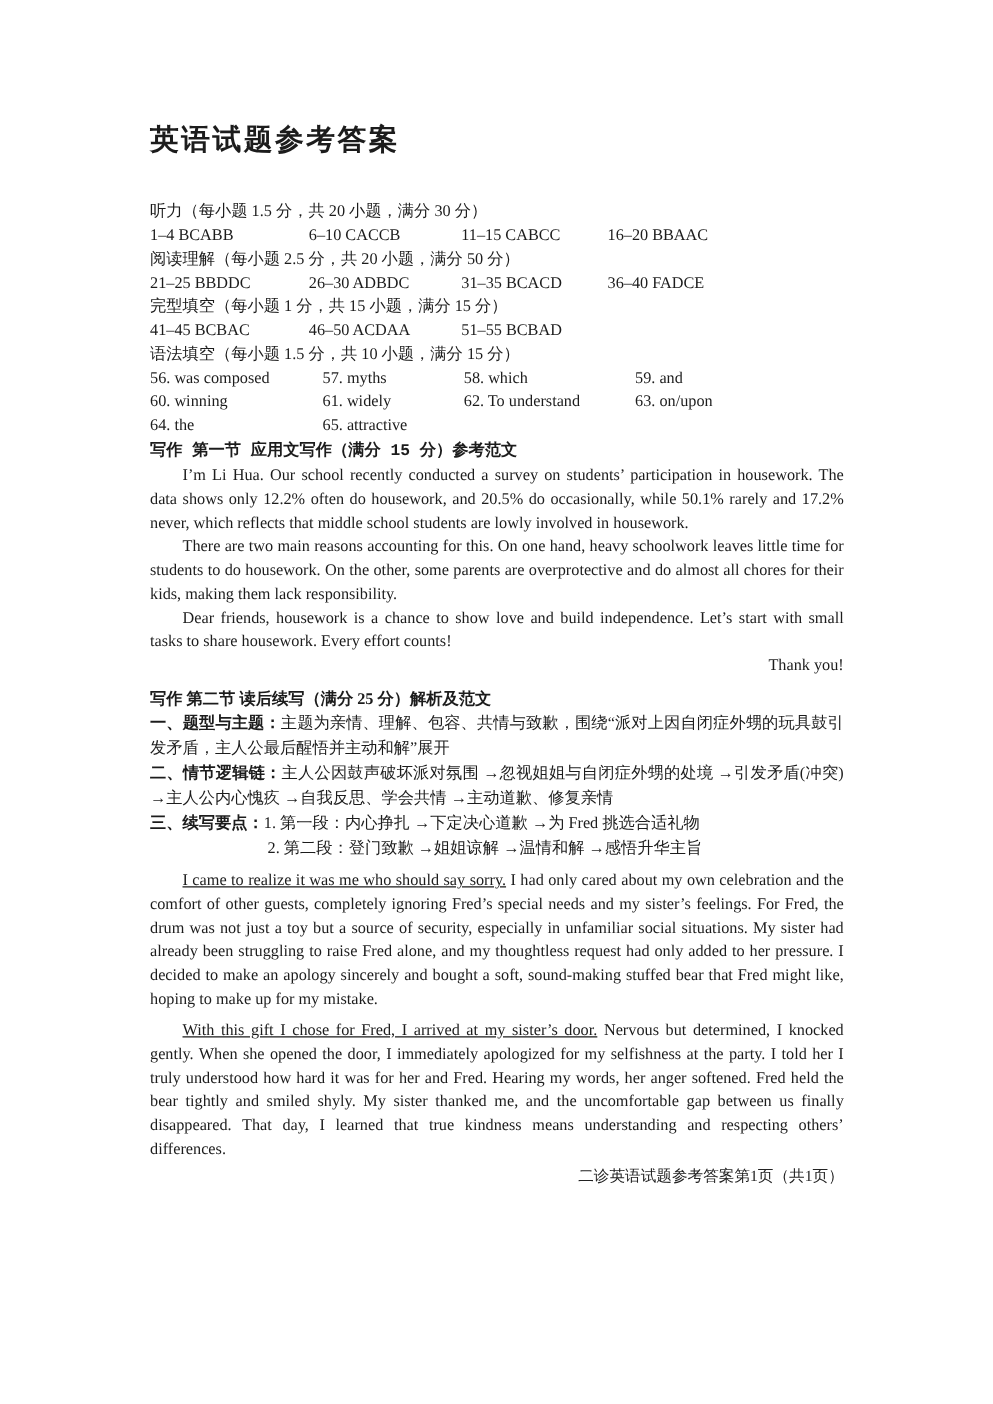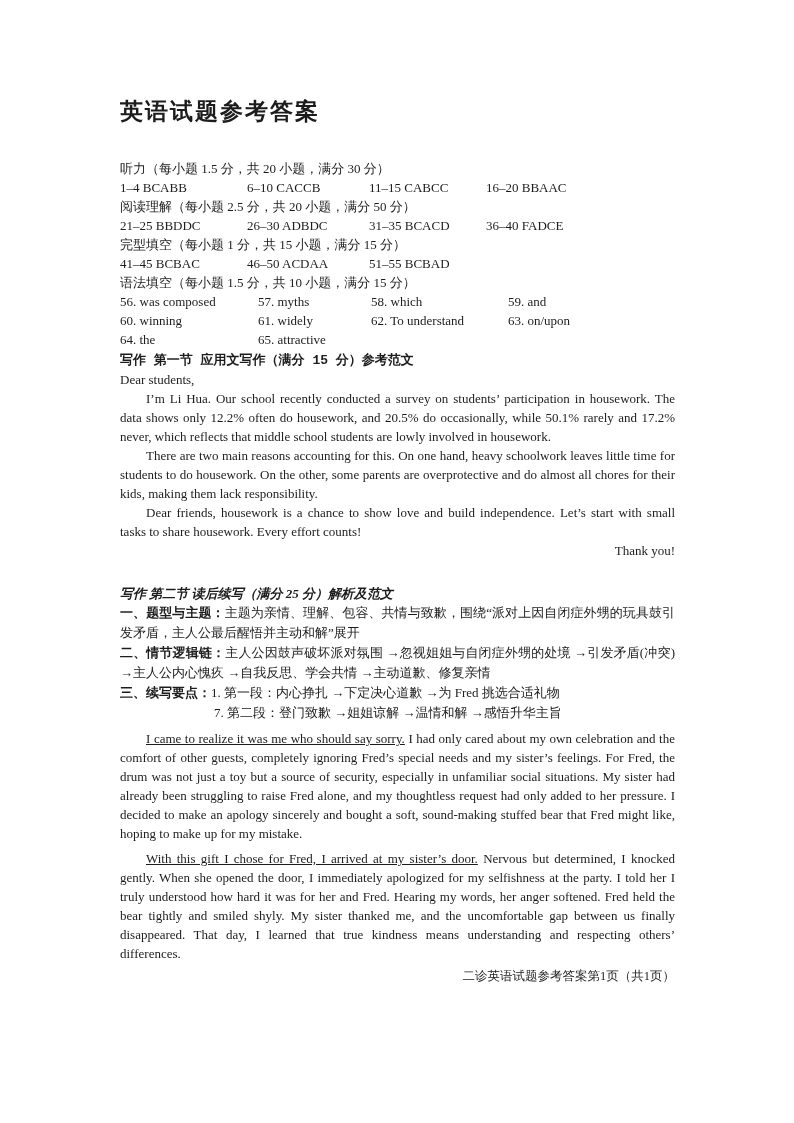--- a/index.html
+++ b/index.html
@@ -17,21 +17,21 @@
   .bold    { font-weight:bold; }
   .ans-grid  { display:grid; grid-template-columns:127px 122px 117px 1fr; }
   .gram-grid { display:grid; grid-template-columns:138px 113px 137px 1fr; }
   .para { text-align:justify; text-indent:2em; line-height:19px; }
   .closing { text-align:right; line-height:19px; }
   .analysis { text-align:justify; line-height:20px; }
   .analysis.indent { margin-left:94px; }
   .cont { margin-top:6px; }
   .underline { text-decoration:underline; }
   .footer { text-align:right; font-size:12.5px; margin-top:4px; color:#222; }
-  .w2-heading { margin-top:24px;font-style:italic; }
+  .w2-heading { margin-top:8px; }
   .w1-heading { margin-top:2px;font-family:Liberation Mono, monospace; }
 </style>
 </head>
 <body>
 
 <div class="page">
 
   <div class="subtitle">英语试题参考答案</div>
 
   <div class="body">
@@ -74,39 +74,38 @@
       <span>63. on/upon</span>
     </div>
     <div class="gram-grid">
       <span>64. the</span>
       <span>65. attractive</span>
       <span></span>
       <span></span>
     </div>
 
     <div class="heading bold w1-heading">写作 第一节 应用文写作（满分 15 分）参考范文</div>
-    <div>Dear students,</div>
     <p class="para">I’m Li Hua. Our school recently conducted a survey on students’ participation in housework. The data shows only 12.2% often do housework, and 20.5% do occasionally, while 50.1% rarely and 17.2% never, which reflects that middle school students are lowly involved in housework.</p>
     <p class="para">There are two main reasons accounting for this. On one hand, heavy schoolwork leaves little time for students to do housework. On the other, some parents are overprotective and do almost all chores for their kids, making them lack responsibility.</p>
     <p class="para">Dear friends, housework is a chance to show love and build independence. Let’s start with small tasks to share housework. Every effort counts!</p>
     <div class="closing">Thank you!</div>
 
     <div class="heading bold w2-heading">写作 第二节 读后续写（满分 25 分）解析及范文</div>
 
     <p class="analysis">
       <span class="bold">一、题型与主题：</span><span>主题为亲情、理解、包容、共情与致歉，围绕“派对上因自闭症外甥的玩具鼓引发矛盾，主人公最后醒悟并主动和解”展开</span>
     </p>
     <p class="analysis">
       <span class="bold">二、情节逻辑链：</span><span>主人公因鼓声破坏派对氛围 →忽视姐姐与自闭症外甥的处境 →引发矛盾(冲突) →主人公内心愧疚 →自我反思、学会共情 →主动道歉、修复亲情</span>
     </p>
     <p class="analysis">
       <span class="bold">三、续写要点：</span><span>1. 第一段：内心挣扎 →下定决心道歉 →为 Fred 挑选合适礼物</span>
     </p>
     <p class="analysis indent">
-      <span>7. 第二段：登门致歉 →姐姐谅解 →温情和解 →感悟升华主旨</span>
+      <span>2. 第二段：登门致歉 →姐姐谅解 →温情和解 →感悟升华主旨</span>
     </p>
 
     <p class="para cont">
       <span class="underline">I came to realize it was me who should say sorry.</span><span> I had only cared about my own celebration and the comfort of other guests, completely ignoring Fred’s special needs and my sister’s feelings. For Fred, the drum was not just a toy but a source of security, especially in unfamiliar social situations. My sister had already been struggling to raise Fred alone, and my thoughtless request had only added to her pressure. I decided to make an apology sincerely and bought a soft, sound-making stuffed bear that Fred might like, hoping to make up for my mistake.</span>
     </p>
     <p class="para cont">
       <span class="underline">With this gift I chose for Fred, I arrived at my sister’s door.</span><span> Nervous but determined, I knocked gently. When she opened the door, I immediately apologized for my selfishness at the party. I told her I truly understood how hard it was for her and Fred. Hearing my words, her anger softened. Fred held the bear tightly and smiled shyly. My sister thanked me, and the uncomfortable gap between us finally disappeared. That day, I learned that true kindness means understanding and respecting others’ differences.</span>
     </p>
 
     <div class="footer">二诊英语试题参考答案第1页（共1页）</div>

